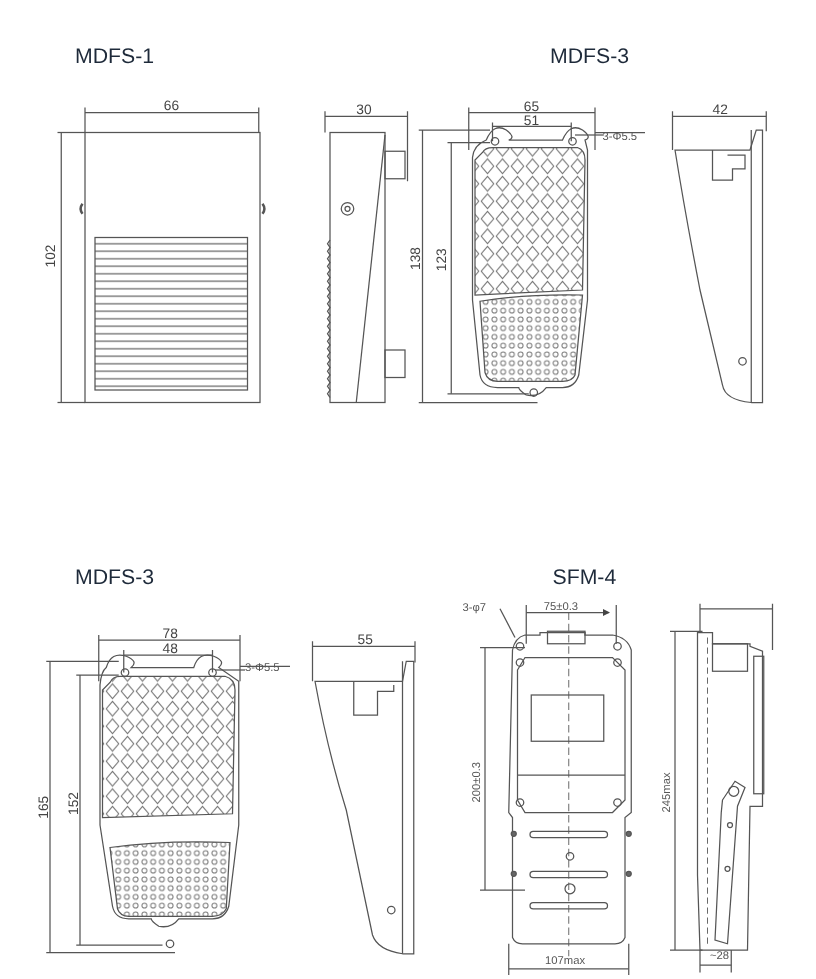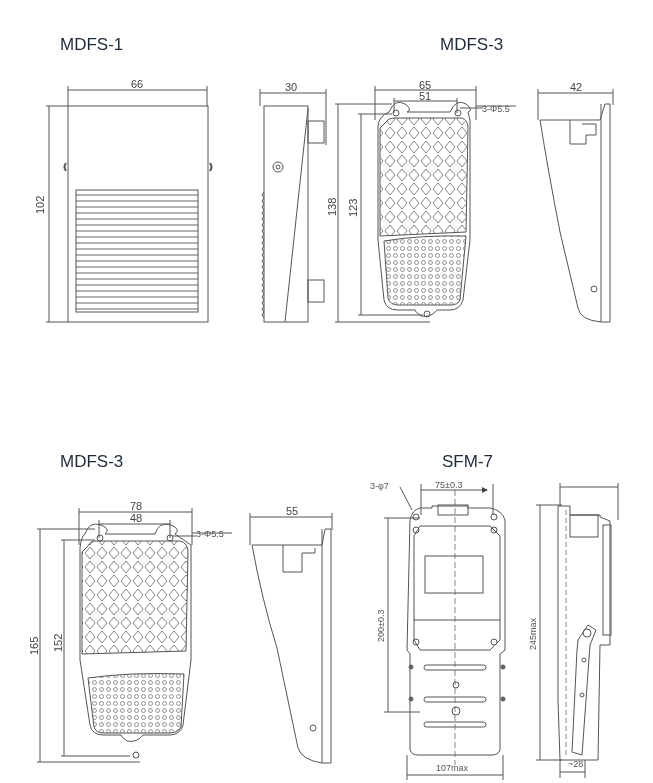--- a/index.html
+++ b/index.html
@@ -8,21 +8,21 @@
   svg{position:absolute;left:0;top:0;}
   .dim{font-family:"Liberation Sans",sans-serif;font-size:11px;fill:#444;}
   .dims{font-family:"Liberation Sans",sans-serif;font-size:9px;fill:#555;}
 </style>
 </head>
 <body>
 
 <div class="title" style="left:60px;top:35px;">MDFS-1</div>
 <div class="title" style="left:440px;top:35px;">MDFS-3</div>
 <div class="title" style="left:60px;top:452px;">MDFS-3</div>
-<div class="title" style="left:442px;top:452px;">SFM-7</div>
+<div class="title" style="left:442px;top:452px;">SFM-4</div>
 
 <svg width="653" height="783" viewBox="0 0 653 783" stroke="#555" fill="none" stroke-width="1">
   <defs>
     <pattern id="diamond" width="12" height="14" patternUnits="userSpaceOnUse">
       <path d="M6 1 L11 7 L6 13 L1 7 Z" stroke="#777" fill="none" stroke-width="0.9"></path>
     </pattern>
     <pattern id="dots" width="7" height="7" patternUnits="userSpaceOnUse">
       <circle cx="3.5" cy="3.5" r="2" stroke="#777" fill="none" stroke-width="0.8"></circle>
     </pattern>
     <pattern id="stripes" width="10" height="6" patternUnits="userSpaceOnUse">

